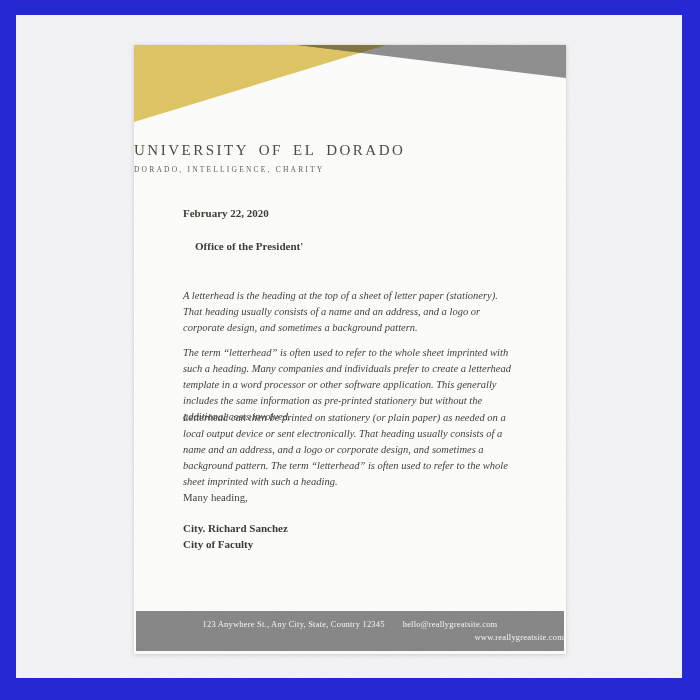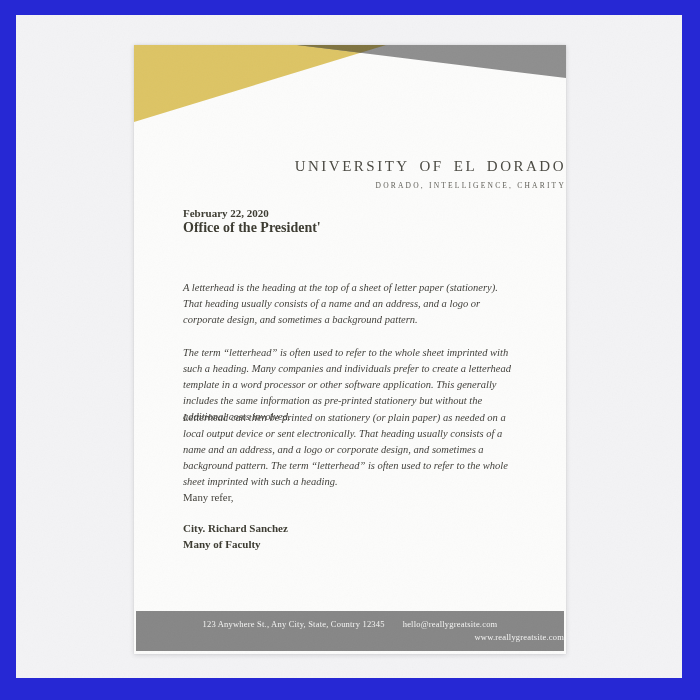--- a/index.html
+++ b/index.html
@@ -17,43 +17,43 @@
   }
   .paper{
     position:absolute;left:118px;top:30px;width:432px;height:609px;
     background:#fcfcfb;
     box-shadow:0 1px 5px rgba(25,25,40,.16), 0 0 1px rgba(0,0,0,.10);
   }
   .header-shapes{
     position:absolute;left:0;top:0;width:432px;height:92px;display:block;
   }
   .brand{
-    position:absolute;top:95px;left:11px;right:0;text-align:right;margin-top:16px;
+    position:absolute;top:95px;left:0;right:0;text-align:left;
   }
   .brand-title{
     font-size:15px;line-height:20px;letter-spacing:2.5px;word-spacing:4px;
     color:#494841;white-space:nowrap;
   }
   .brand-tagline{
     margin-top:5px;font-size:7.5px;line-height:10px;letter-spacing:2.2px;
     color:#5d5c55;white-space:nowrap;
   }
   .block{
     position:absolute;left:49px;width:336px;color:#403f39;
   }
   .bold-line{
     font-weight:bold;font-size:11px;line-height:14px;color:#3b3a30;
   }
   .date-block{top:161px;}
-  .office-block{top:176px;font-size:14px;}
+  .office-block{top:194px;font-size:11px;margin-left:12px;}
   .para{
     font-style:italic;font-size:10.5px;line-height:16.2px;color:#3f3e39;
     text-align:left;
   }
-  .para-1{top:224px;}
+  .para-1{top:232px;}
   .para-2{top:289px;}
   .para-3{top:354px;}
   .closing-block{top:444px;font-size:10.8px;line-height:16px;}
   .signature-block{top:475px;}
   .signature-block div{font-weight:bold;font-size:11px;line-height:16.2px;color:#3b3a30;}
   .footer-bar{
     position:absolute;left:2px;right:2px;bottom:3px;height:40px;
     background:#868686;color:#f4f4f3;font-size:8.5px;letter-spacing:.2px;
   }
   .footer-line1{
@@ -88,25 +88,25 @@
       <div class="block bold-line date-block">February 22, 2020</div>
 
       <div class="block bold-line office-block">Office of the President'</div>
 
       <p class="block para para-1">A letterhead is the heading at the top of a sheet of letter paper (stationery). That heading usually consists of a name and an address, and a logo or corporate design, and sometimes a background pattern.</p>
 
       <p class="block para para-2">The term “letterhead” is often used to refer to the whole sheet imprinted with such a heading. Many companies and individuals prefer to create a letterhead template in a word processor or other software application. This generally includes the same information as pre-printed stationery but without the additional costs involved.</p>
 
       <p class="block para para-3">Letterhead can then be printed on stationery (or plain paper) as needed on a local output device or sent electronically. That heading usually consists of a name and an address, and a logo or corporate design, and sometimes a background pattern. The term “letterhead” is often used to refer to the whole sheet imprinted with such a heading.</p>
 
-      <div class="block closing-block">Many refer,</div>
+      <div class="block closing-block">Many heading,</div>
 
       <div class="block signature-block">
         <div>City. Richard Sanchez</div>
-        <div>Many of Faculty</div>
+        <div>City of Faculty</div>
       </div>
 
       <div class="footer-bar">
         <div class="footer-line1">
           <span>123 Anywhere St., Any City, State, Country 12345</span>
           <span>hello@reallygreatsite.com</span>
         </div>
         <div class="footer-line2">www.reallygreatsite.com</div>
       </div>
 

